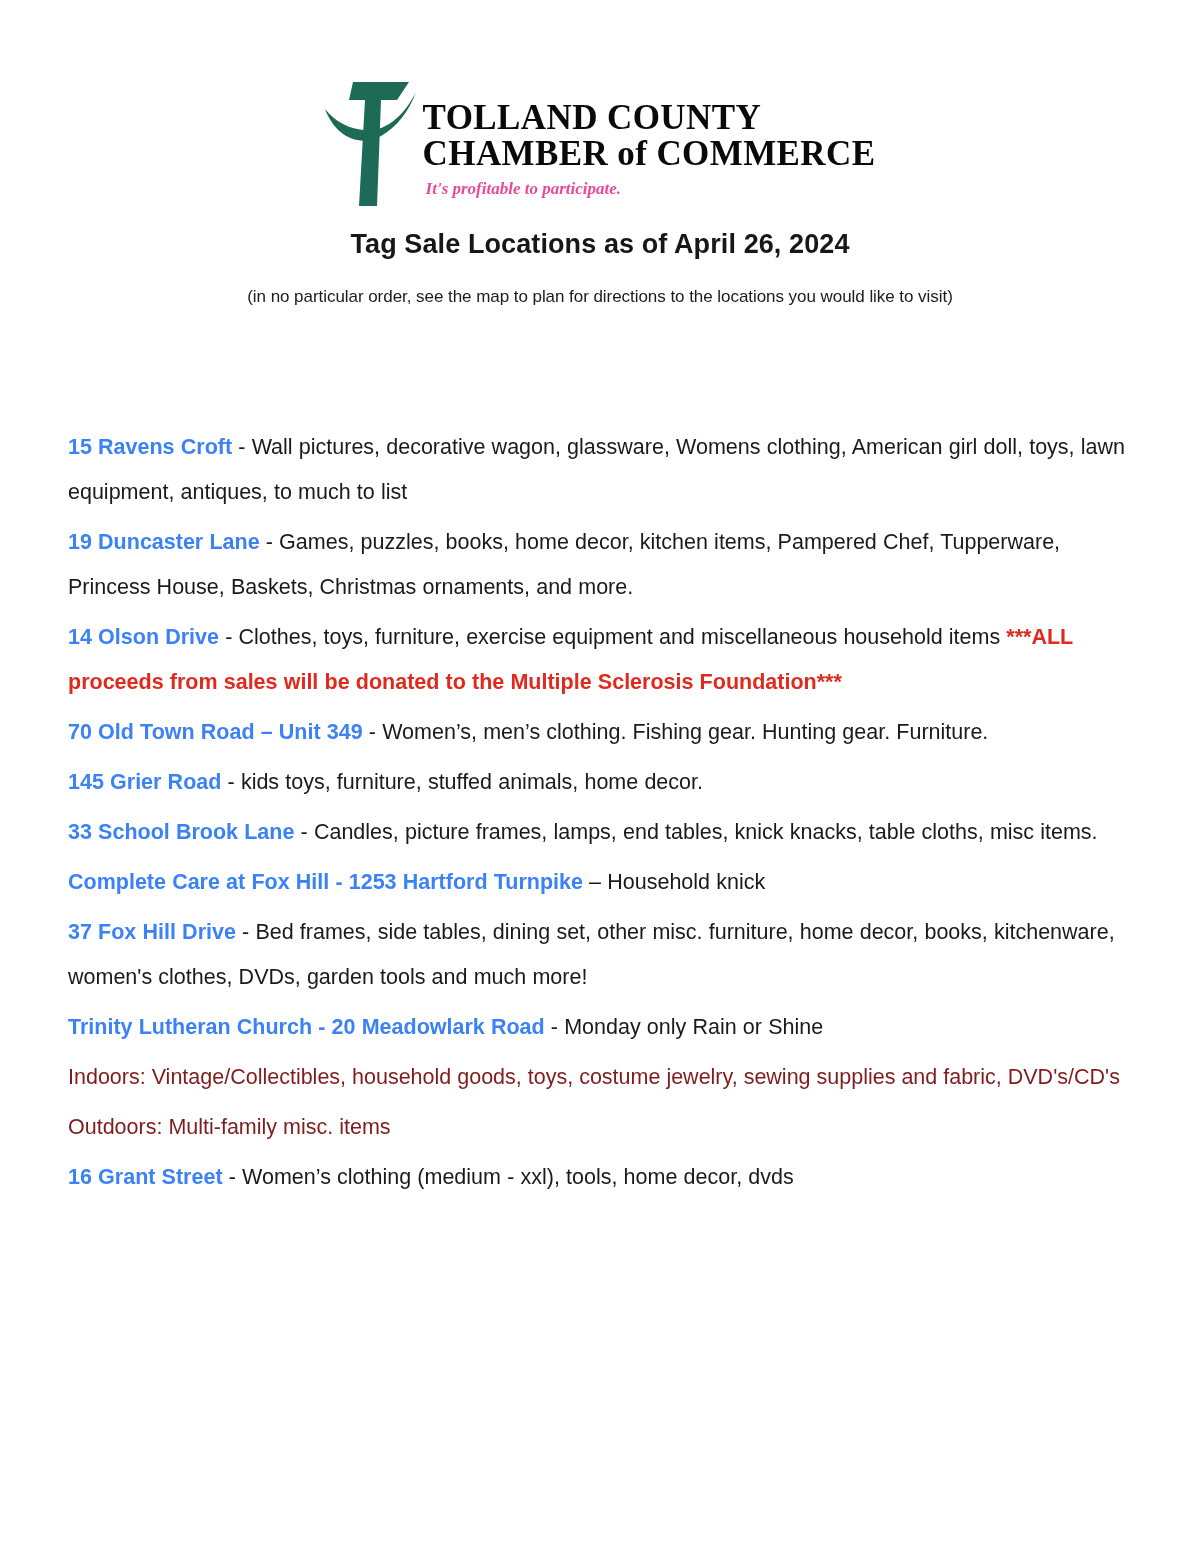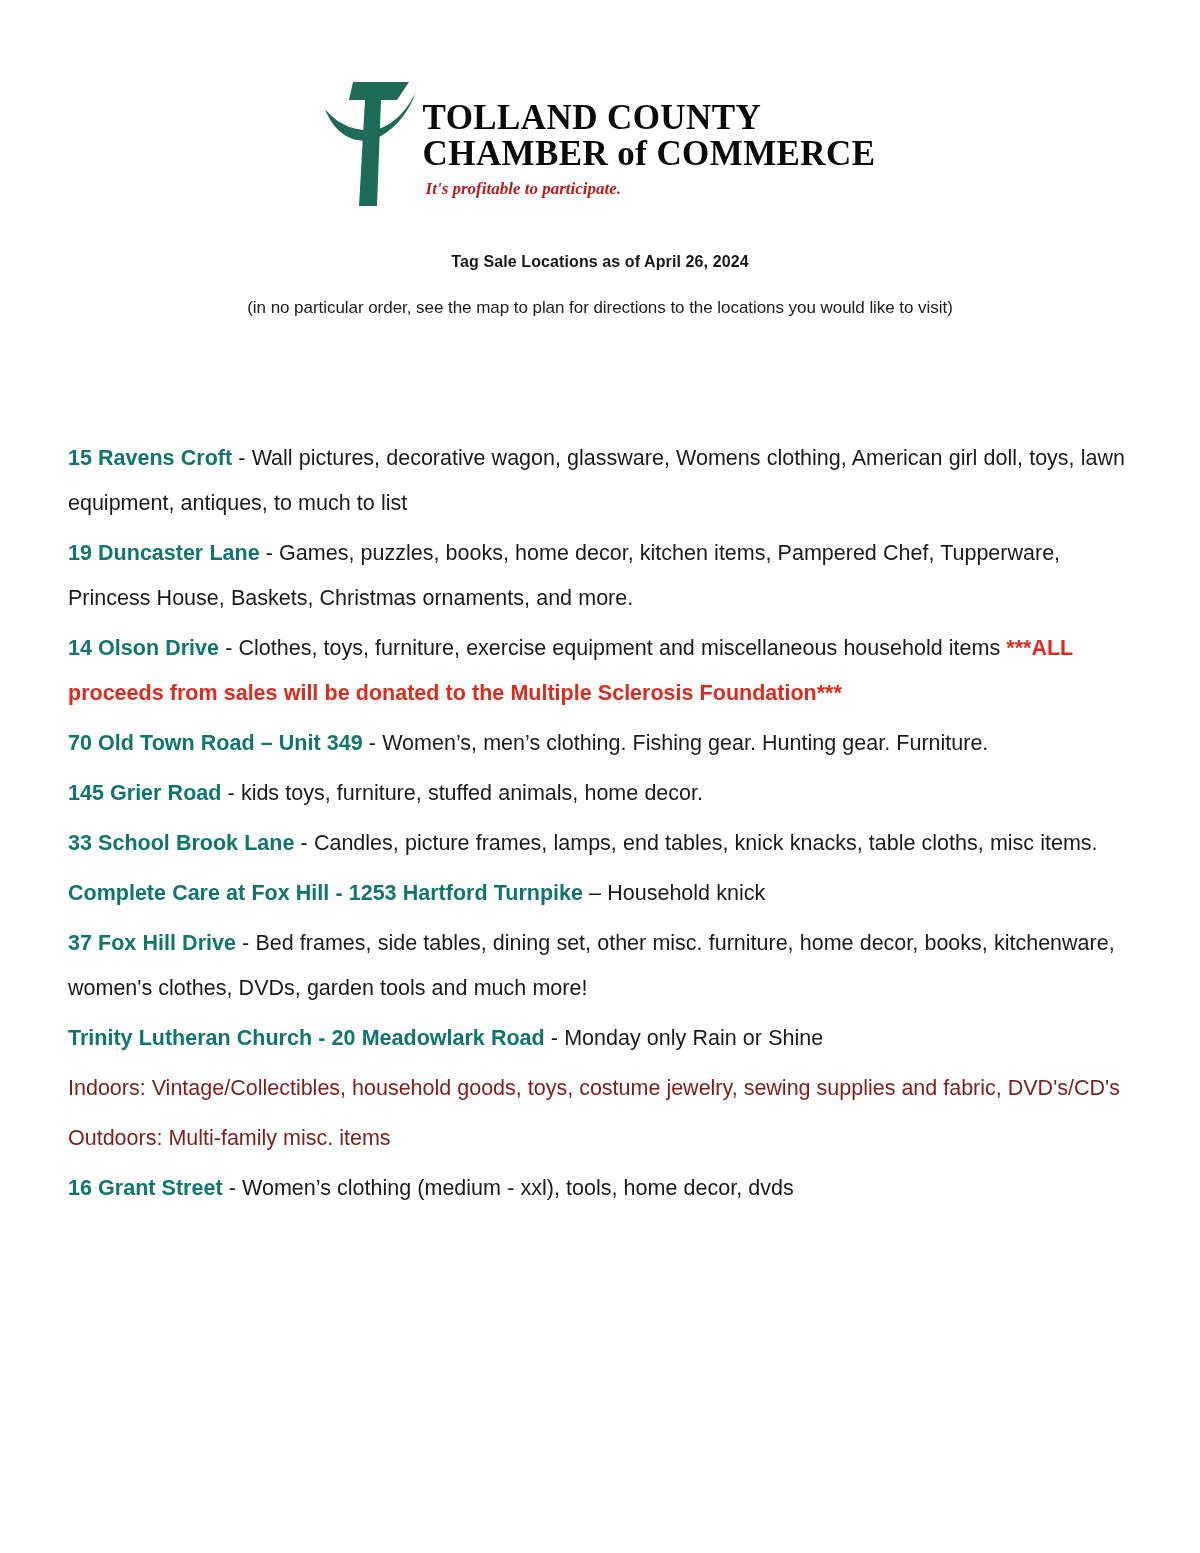--- a/index.html
+++ b/index.html
@@ -57,33 +57,33 @@
     letter-spacing: 0.4px;
     color: #0a0a0a;
     white-space: nowrap;
   }
   .tagline {
     font-family: "Liberation Serif", "DejaVu Serif", serif;
     font-weight: bold;
     font-style: italic;
     font-size: 17px;
     line-height: 20px;
-    color: #b91c1c;
+    color: #ec4899;
     margin-top: 7px;
     margin-left: 3px;
     white-space: nowrap;
   }
 
   
   .doc-title {
     text-align: center;
-    font-size: 16px;
+    font-size: 27px;
     font-weight: bold;
     color: #171717;
-    margin-top: 44px;
+    margin-top: 20px;
     letter-spacing: 0.1px;
   }
   .doc-subtitle {
     text-align: center;
     font-size: 17px;
     color: #1b1b1b;
     margin-top: 27px;
     letter-spacing: -0.05px;
   }
 
@@ -95,21 +95,21 @@
   }
   .entry {
     font-size: 21.5px;
     line-height: 45px;
     color: #1a1a1a;
     margin: 0 0 5px 0;
     text-align: left;
     word-spacing: 0.2px;
   }
   .addr {
-    color: #0f766e;
+    color: #3b82f6;
     font-weight: bold;
   }
   .alert {
     color: #e02a1e;
     font-weight: bold;
   }
   .plain-line {
     font-size: 21.5px;
     line-height: 45px;
     color: #7f1d1d;

